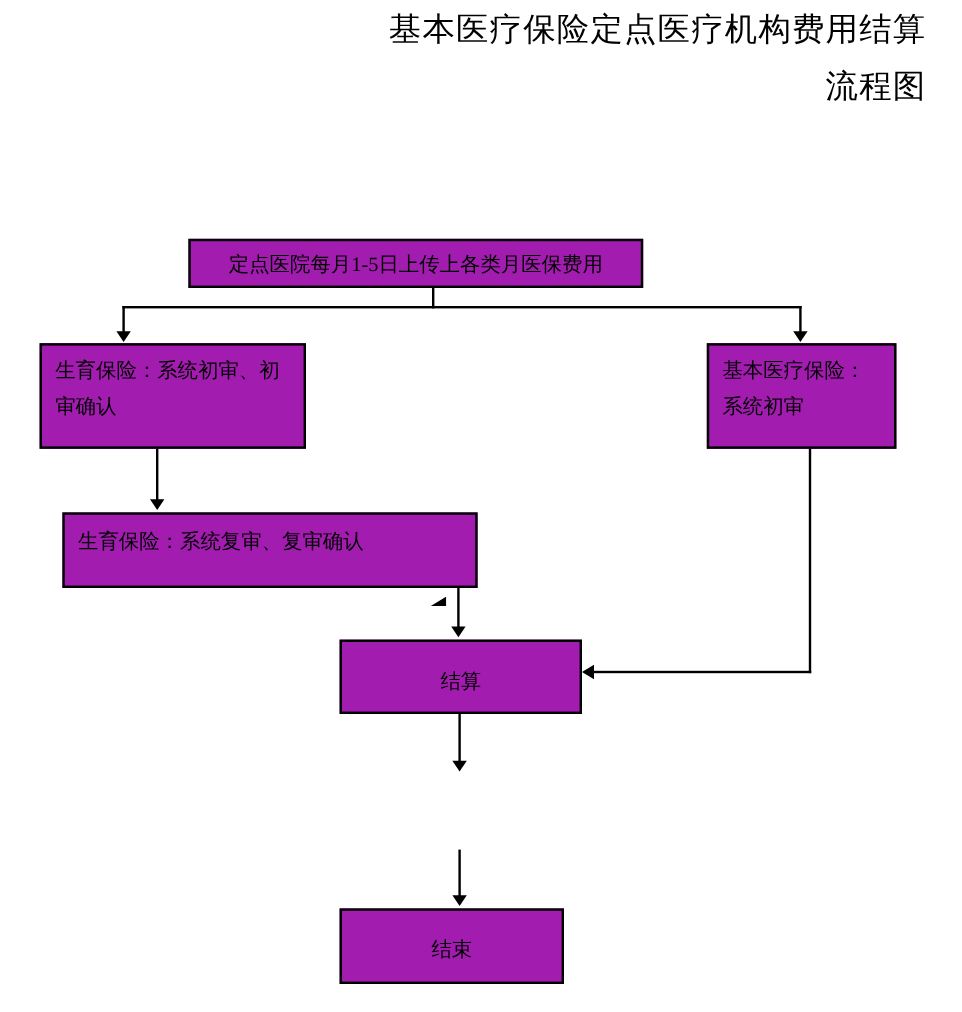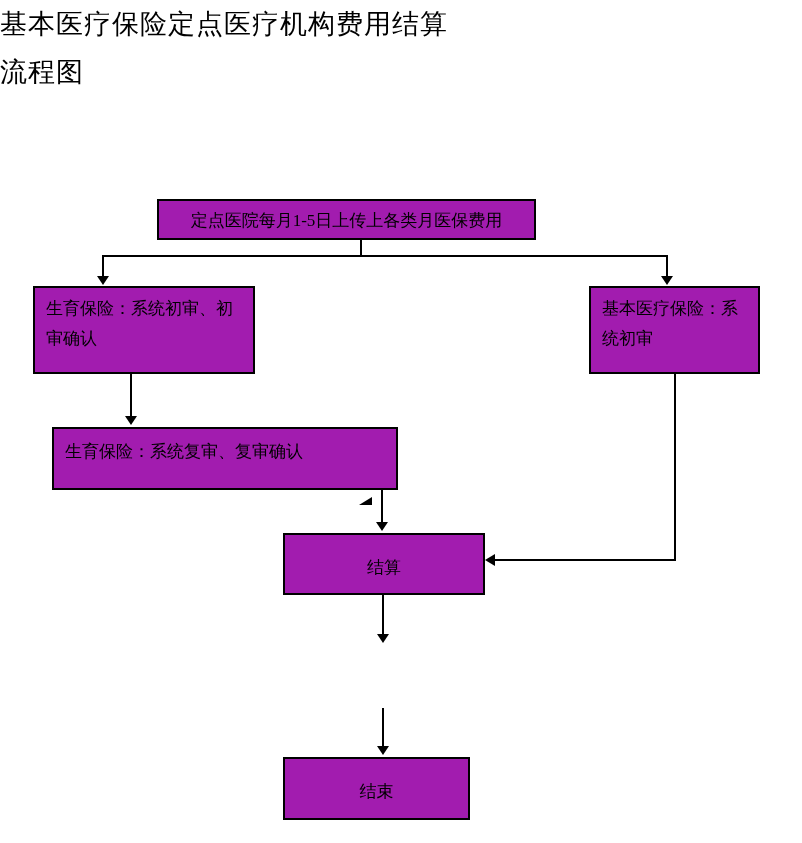--- a/index.html
+++ b/index.html
@@ -16,21 +16,21 @@
     color: #000000;
     overflow: hidden;
   }
   .title-wrap {
     position: absolute;
     top: 8px;
     left: 0;
     width: 802px;
     padding-right: 30px;
     box-sizing: border-box;
-    text-align: left;
+    text-align: right;
   }
   .title-line1 {
     font-size: 27px;
     letter-spacing: 1px;
     line-height: 32px;
   }
   .title-line2 {
     font-size: 27px;
     letter-spacing: 1px;
     line-height: 32px;
@@ -93,21 +93,21 @@
   </div>
 
   <div class="node center-text" style="left:157px; top:199px; width:379px; height:41px; padding-top:5px;">
     <span>定点医院每月1-5日上传上各类月医保费用</span>
   </div>
 
   <div class="node left-text" style="left:33px; top:286px; width:222px; height:88px;">
     <span>生育保险：系统初审、初审确认</span>
   </div>
 
-  <div class="node left-text" style="left:589px; top:286px; width:171px; height:88px;">
+  <div class="node left-text" style="left:589px; top:286px; width:158px; height:88px;">
     <span>基本医疗保险：系统初审</span>
   </div>
 
   <div class="node left-text" style="left:52px; top:427px; width:346px; height:63px; padding-top:8px;">
     <span>生育保险：系统复审、复审确认</span>
   </div>
 
   <div class="node center-text" style="left:283px; top:533px; width:202px; height:62px;">
     <span>结算</span>
   </div>

